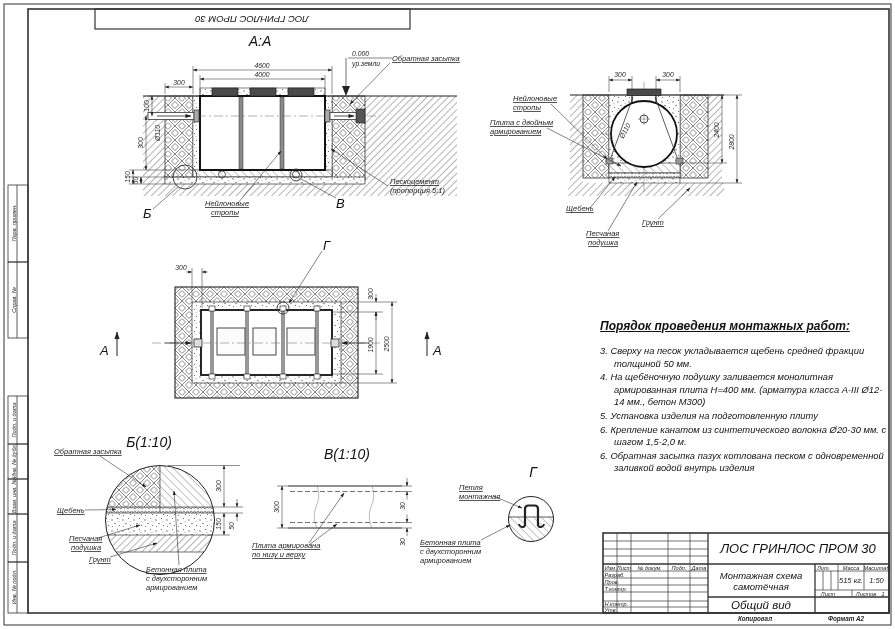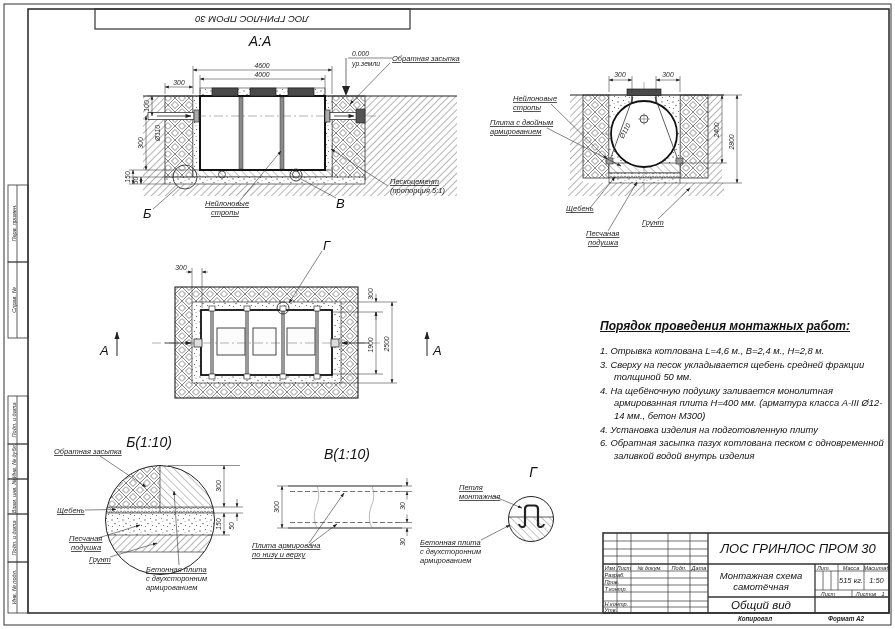--- a/index.html
+++ b/index.html
@@ -460,19 +460,19 @@
     <text class="ts mid" x="828" y="595.5">Лист</text>
     <text class="ts mid" x="866" y="595.5">Листов</text>
     <text class="ts mid" x="883" y="595.5">1</text>
   </g>
   <text class="ts" style="font-size:6.3px;font-weight:bold" x="738" y="621">Копировал</text>
   <text class="ts" style="font-size:6.3px;font-weight:bold" x="828" y="621">Формат А2</text>
 </svg>
 
 <div class="proc">
   <div class="proc-title">Порядок проведения монтажных работ:</div>
-  <div class="proc-item">1. Отрывка котлована L=4,6 м., B=2,4 м., H=2,8 м.</div>
   <div class="proc-item">3. Сверху на песок укладывается щебень средней фракции толщиной 50 мм.</div>
   <div class="proc-item">4. На щебёночную подушку заливается монолитная армированная плита H=400 мм. (арматура класса А-III Ø12-14 мм., бетон М300)</div>
-  <div class="proc-item">4. Установка изделия на подготовленную плиту</div>
+  <div class="proc-item">5. Установка изделия на подготовленную плиту</div>
+  <div class="proc-item">6. Крепление канатом из синтетического волокна Ø20-30 мм. с шагом 1,5-2,0 м.</div>
   <div class="proc-item">6. Обратная засыпка пазух котлована песком с одновременной заливкой водой внутрь изделия</div>
 </div>
 </div>
 
 </body></html>

